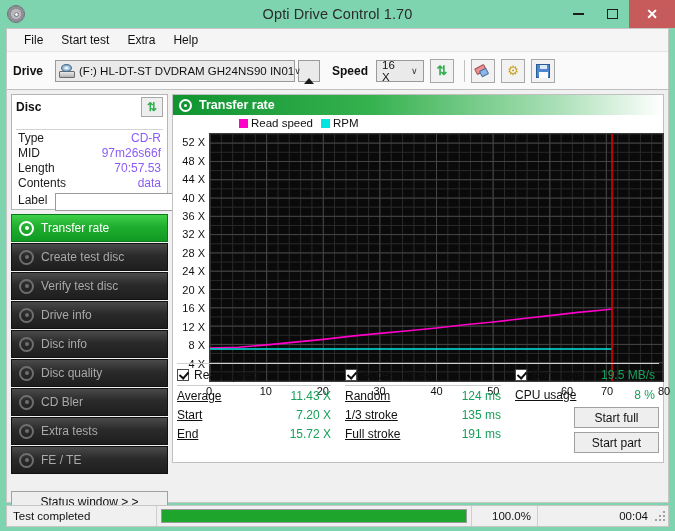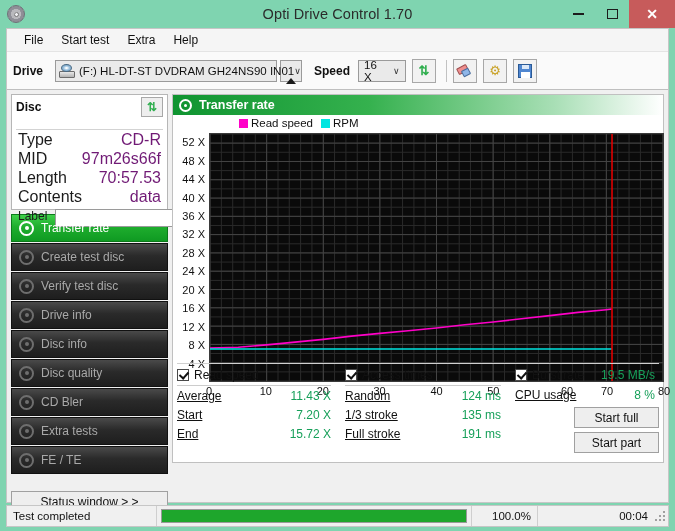--- a/index.html
+++ b/index.html
@@ -119,21 +119,21 @@
     box-sizing: border-box;
     position: relative;
   }
   .combo .arrow {
     margin-left: auto;
     width: 18px;
     text-align: center;
     font-size: 9px;
     color: #333;
   }
-  .drive-combo { width: 222px; margin-left: 12px; padding-left: 3px; }
+  .drive-combo { width: 240px; margin-left: 12px; padding-left: 3px; }
   .drive-combo .txt { font-size: 11.5px; color: #111; white-space: nowrap; }
   .dvd-icon {
     width: 16px; height: 14px; margin-right: 4px; position: relative; flex: none;
   }
   .dvd-icon .body {
     position: absolute; left: 0; bottom: 0; width: 16px; height: 7px;
     background: linear-gradient(#e8e8e8, #b4b4b4);
     border: 1px solid #6b6b6b; box-sizing: border-box; border-radius: 1px;
   }
   .dvd-icon .disc {
@@ -215,24 +215,24 @@
     padding-bottom: 12px;
   }
   .disc-head .t { font-weight: bold; font-size: 12px; color: #111; }
   .disc-refresh {
     width: 22px; height: 20px; background: #eeeeee; border: 1px solid #a8a8a8;
     display: flex; align-items: center; justify-content: center; box-sizing: border-box;
     font-size: 12px; color: #2fae4e; font-weight: bold;
   }
   .disc-row {
     display: flex; justify-content: space-between; align-items: center;
-    font-size: 16px; padding: 1px 2px 0 2px;
+    font-size: 12px; padding: 1px 2px 0 2px;
   }
   .disc-row .k { color: #1b1b1b; }
-  .disc-row .v { color: #701a75; }
+  .disc-row .v { color: #8b5cf6; }
   .label-row { display: flex; align-items: flex-start; margin-top: 3px; padding-left: 2px; }
   .label-row .k { color: #1b1b1b; font-size: 12px; }
   .label-input {
     flex: 1; height: 18px; margin-left: 8px; margin-right: 4px;
     background: #ffffff; border: 1px solid #9a9a9a; box-sizing: border-box;
   }
   .cd-btn {
     width: 22px; height: 20px; background: #eeeeee; border: 1px solid #a8a8a8;
     display: flex; align-items: center; justify-content: center; box-sizing: border-box;
   }

